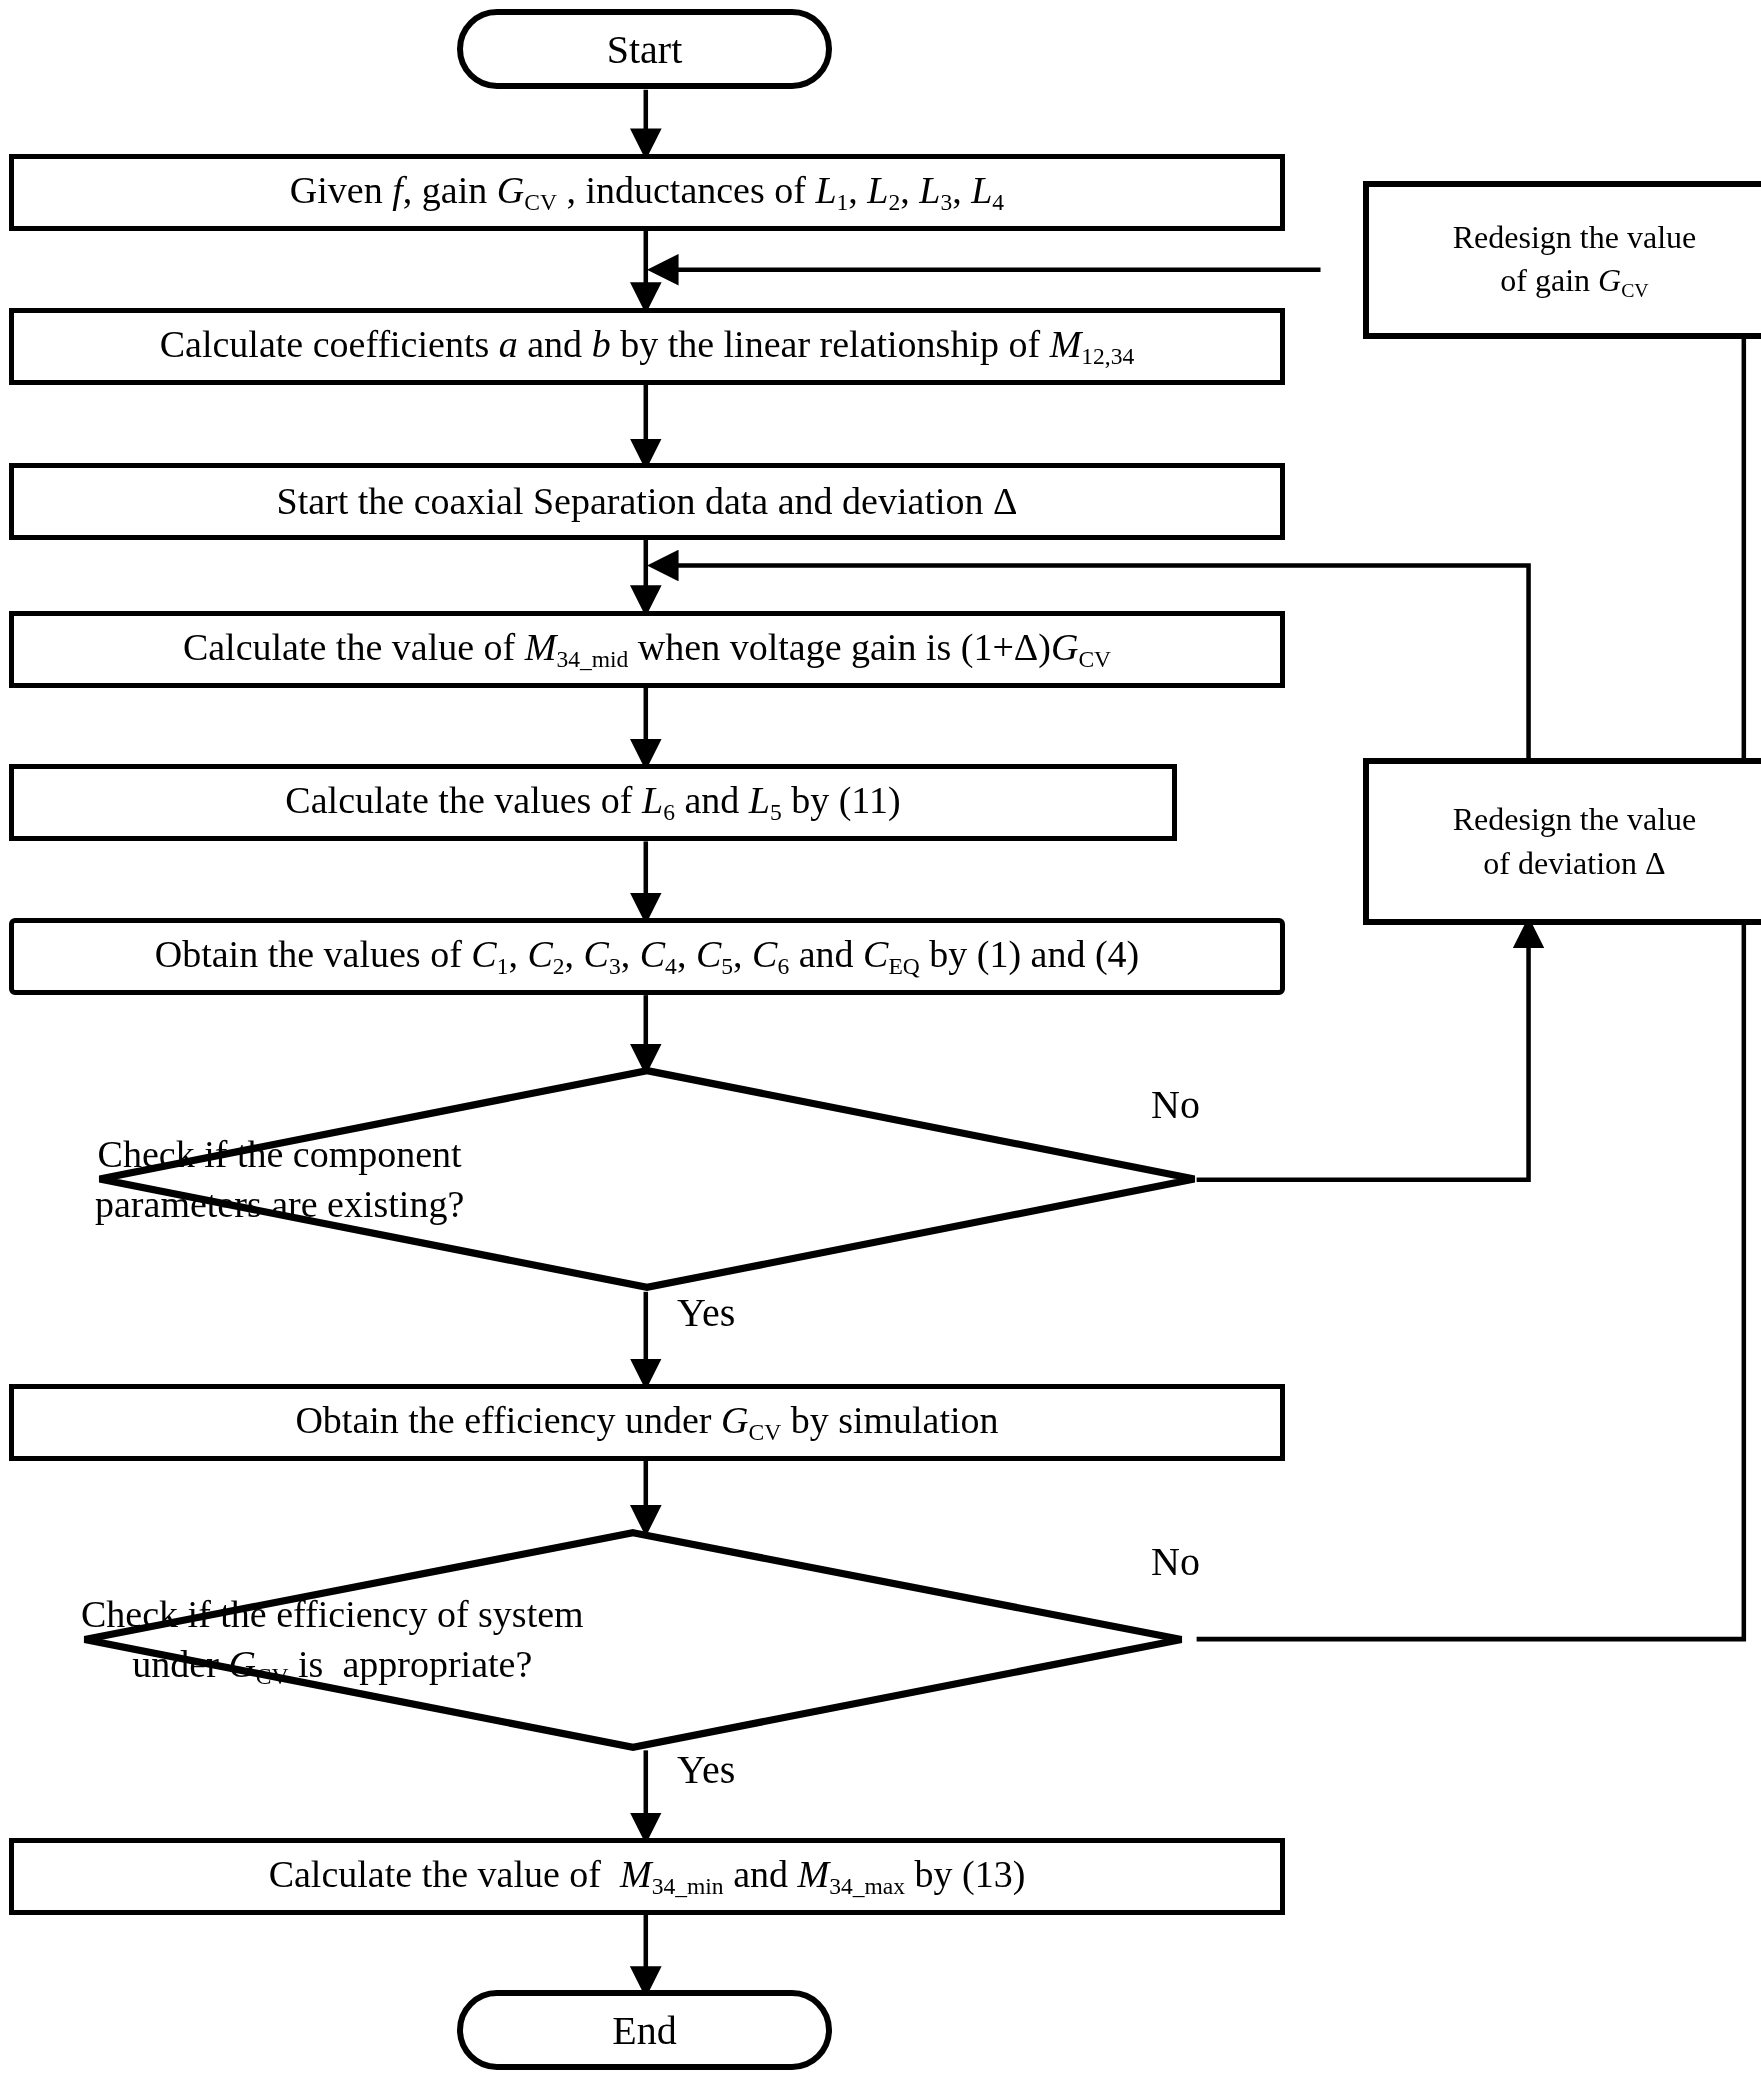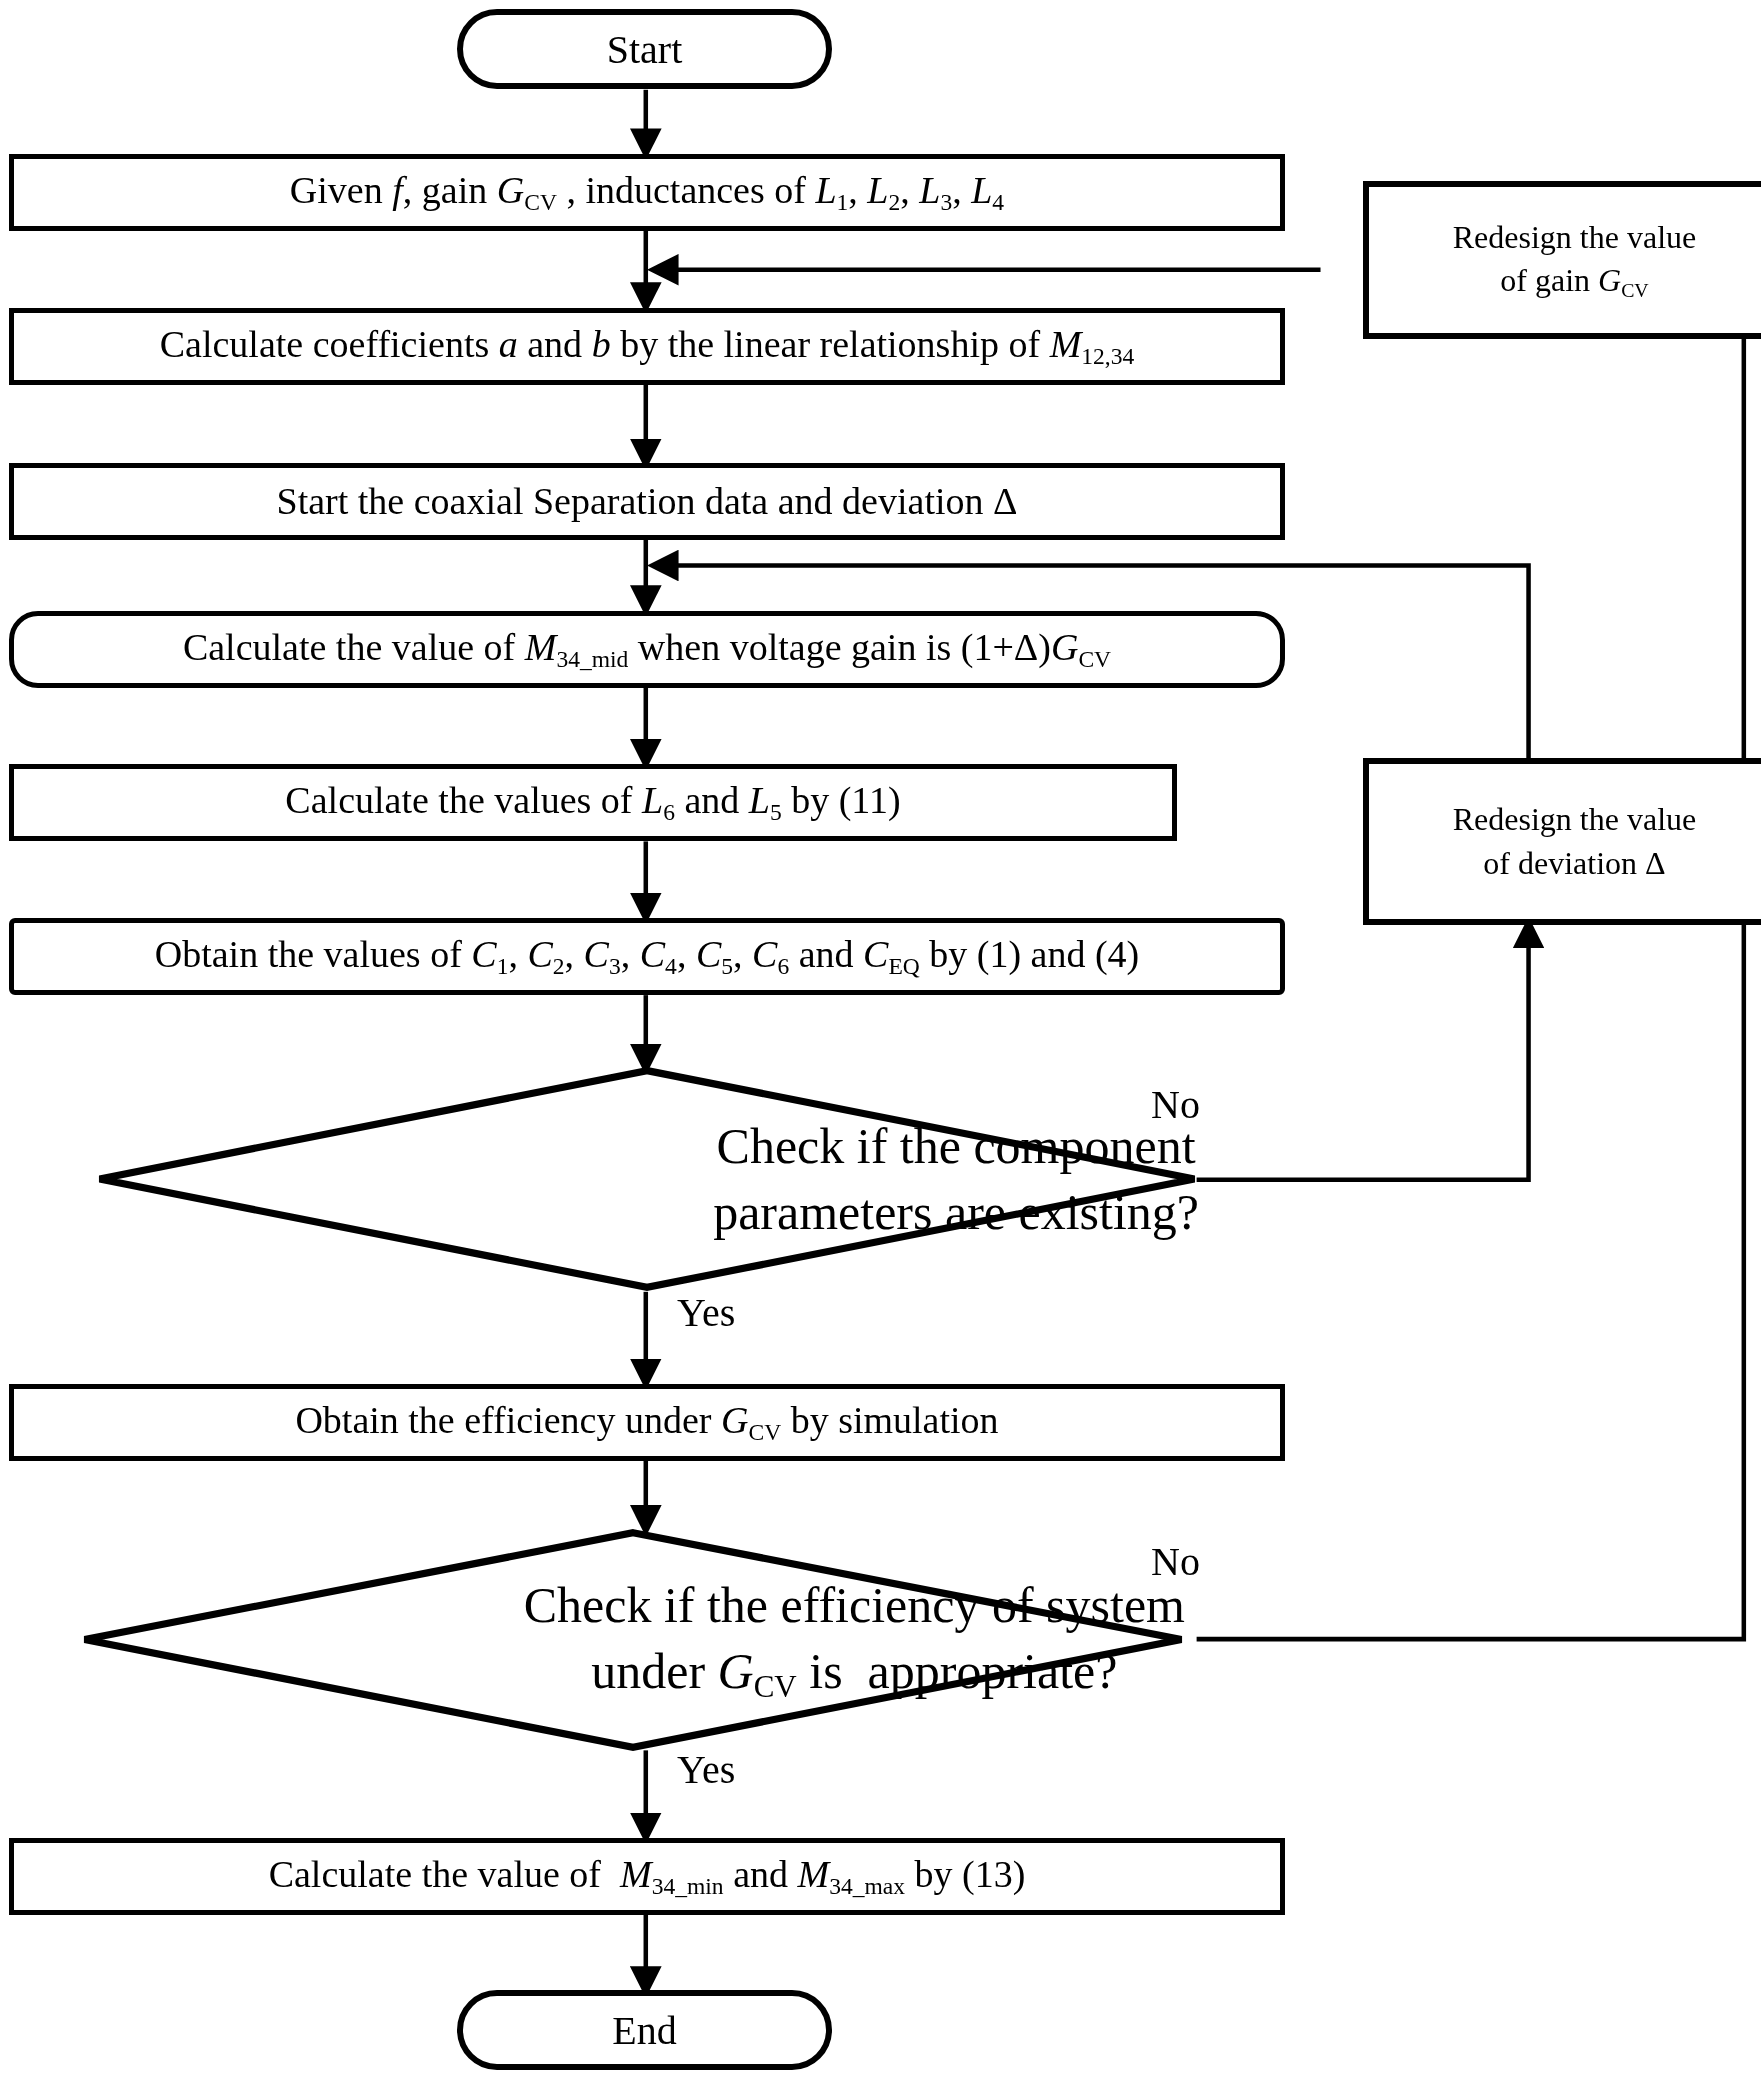--- a/index.html
+++ b/index.html
@@ -55,23 +55,23 @@
     overflow: visible;
   }
   .diamond-label {
     position: absolute;
     left: 0;
     top: 0;
     width: 100%;
     height: 100%;
     display: flex;
     align-items: center;
-    justify-content: flex-end;
+    justify-content: flex-start;
     text-align: center;
-    font-size: 50px;
+    font-size: 38px;
     line-height: 1.32;
     pointer-events: none;
   }
   .edge-label {
     position: absolute;
     font-size: 40px;
     white-space: nowrap;
   }
   #wires {
     position: absolute;
@@ -148,21 +148,21 @@
       Calculate coefficients <span class="it">a</span> and <span class="it">b</span> by the linear relationship of <span class="it">M</span><span class="sub">12,34</span>
     </span>
   </div>
 
   <div class="node proc" style="left:9px; top:463px; width:1276px; height:77px;">
     <span>
       Start the coaxial Separation data and deviation Δ
     </span>
   </div>
 
-  <div class="node proc" style="left:9px; top:611px; width:1276px; height:77px;border-radius:29px;">
+  <div class="node proc" style="left:9px; top:611px; width:1276px; height:77px;">
     <span>
       Calculate the value of <span class="it">M</span><span class="sub">34_mid</span> when voltage gain is (1+Δ)<span class="it">G</span><span class="sub">CV</span>
     </span>
   </div>
 
   <div class="node proc" style="left:9px; top:764px; width:1168px; height:77px;">
     <span>
       Calculate the values of <span class="it">L</span><span class="sub">6</span> and <span class="it">L</span><span class="sub">5</span> by (11)
     </span>
   </div>

